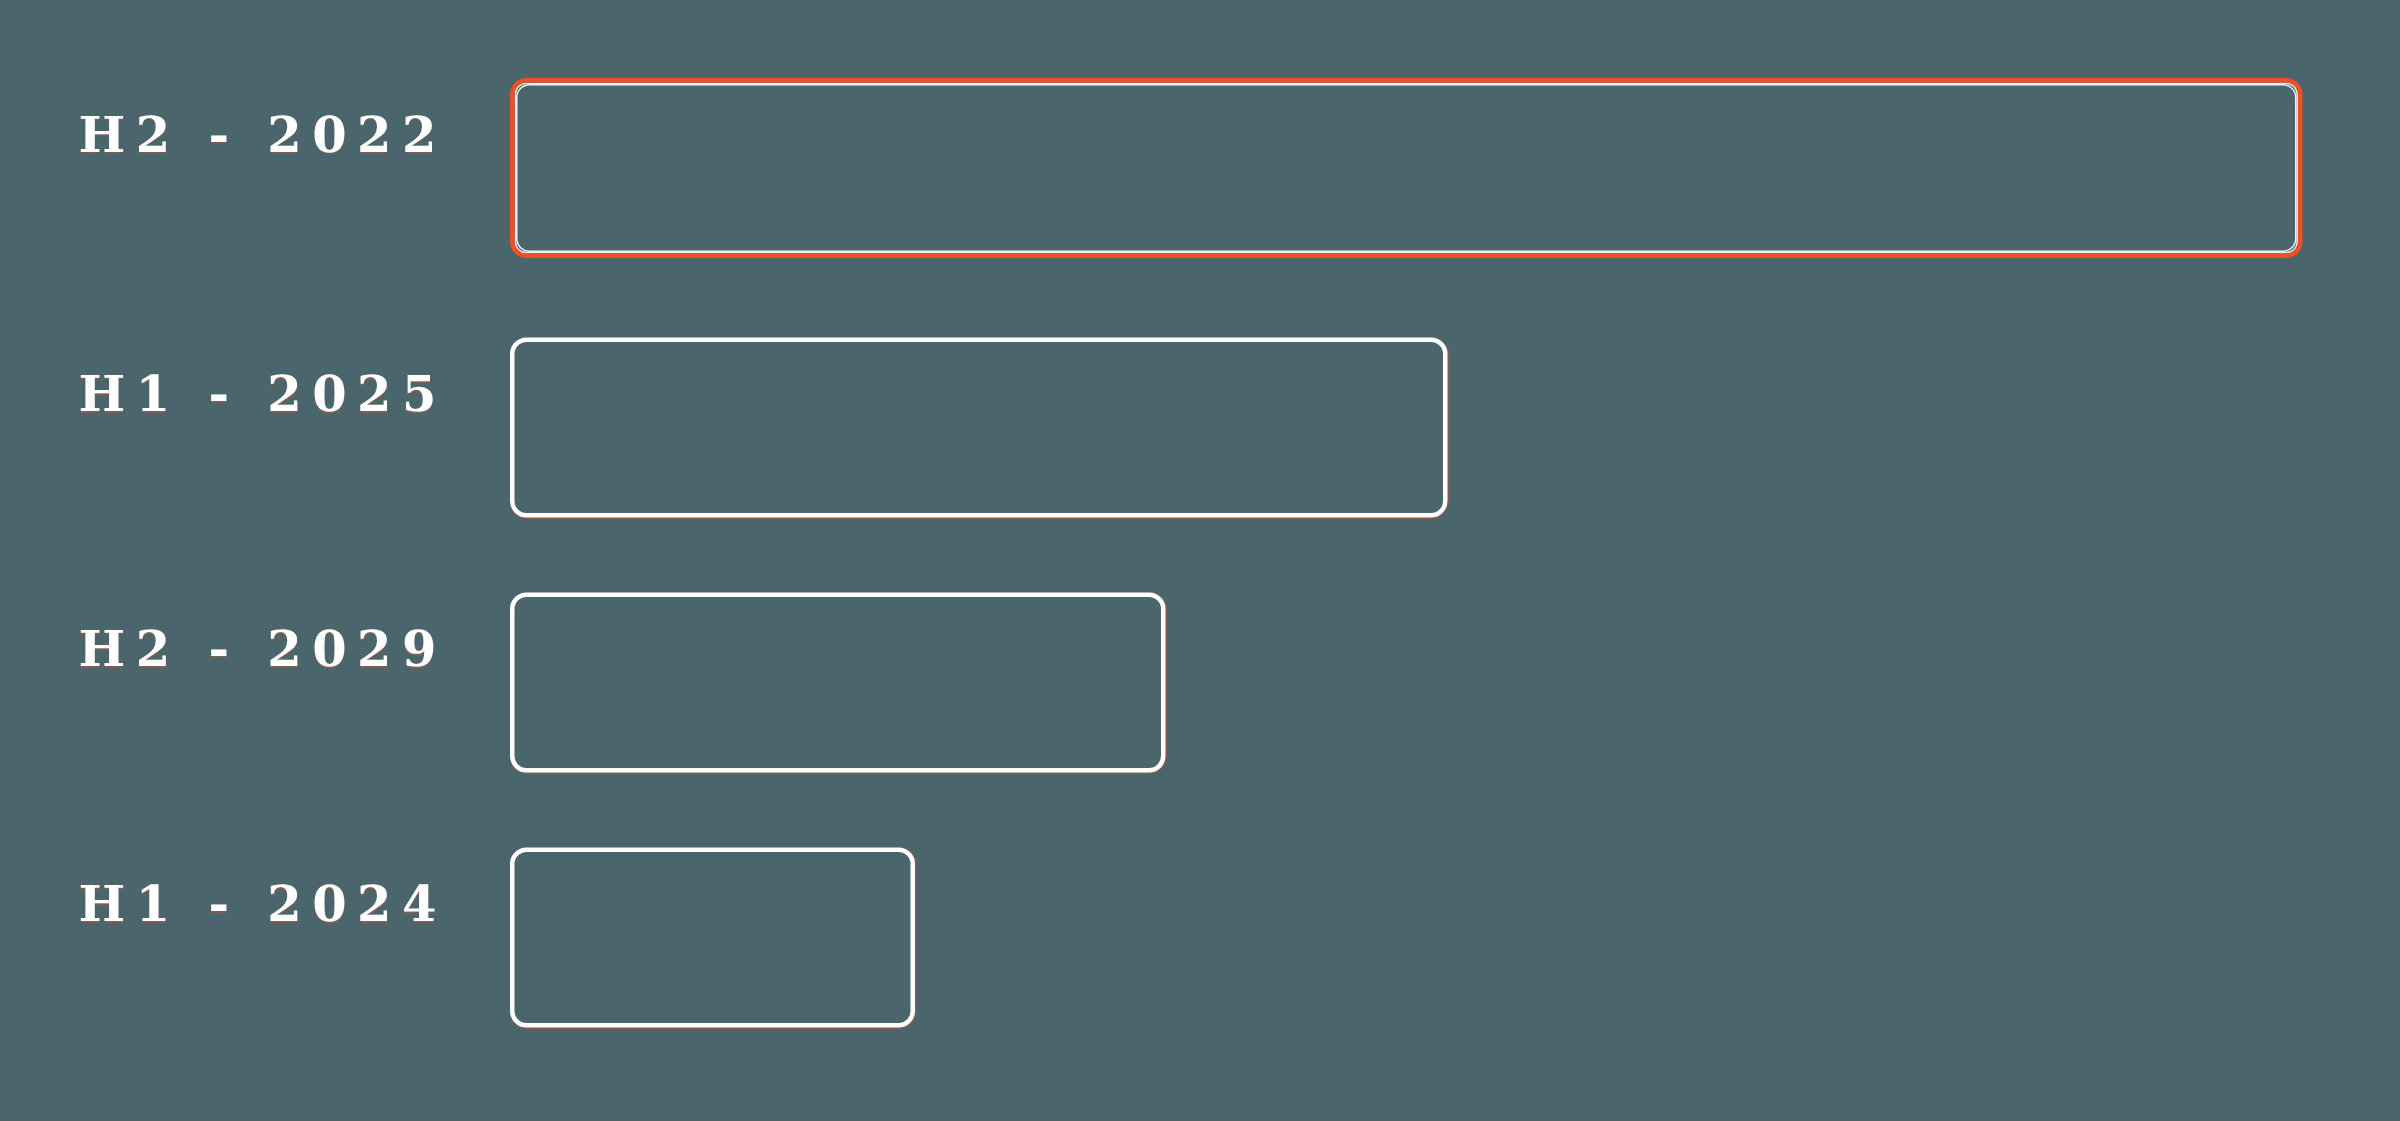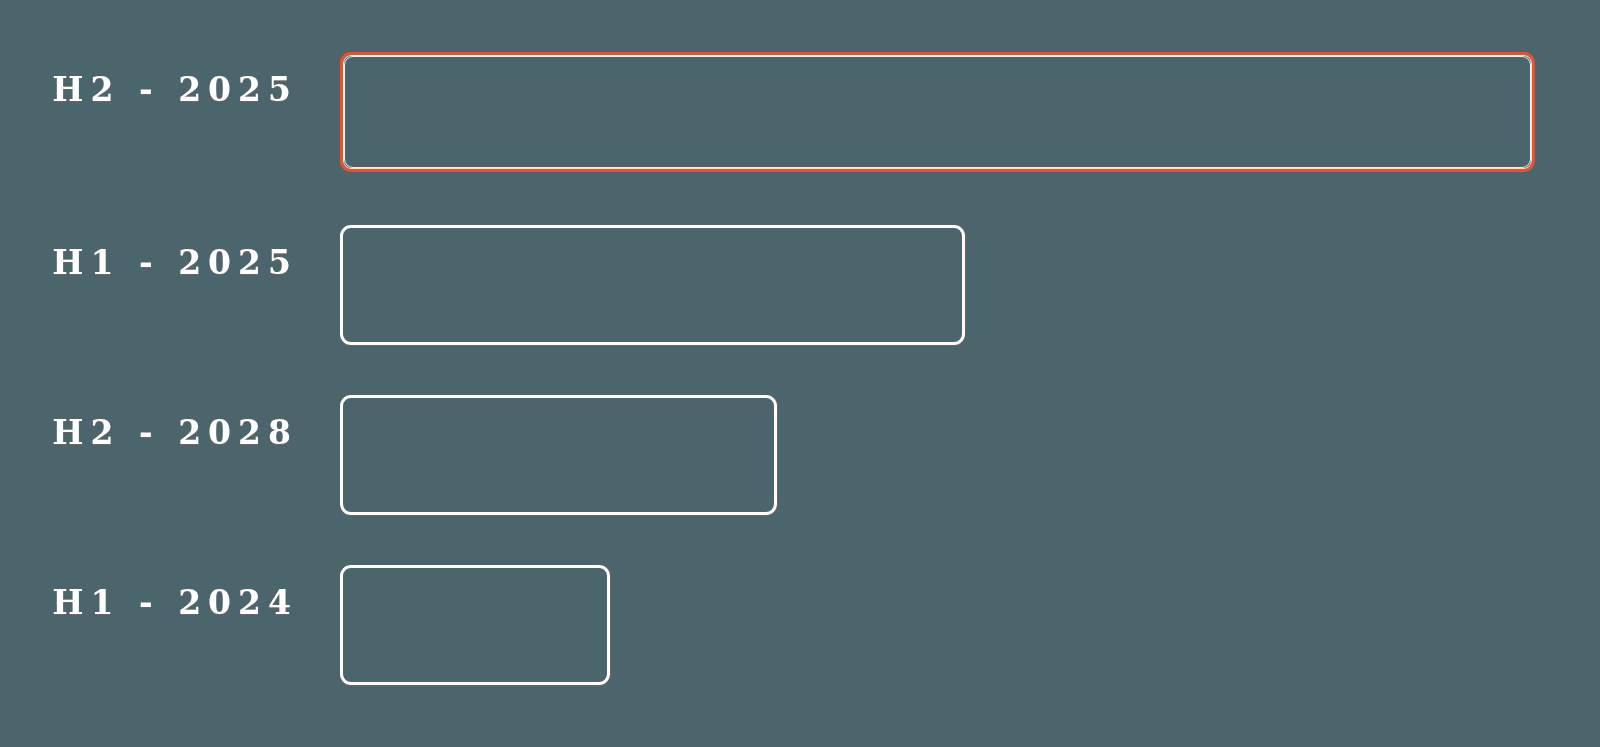--- a/index.html
+++ b/index.html
@@ -83,35 +83,35 @@
     border-radius: 9px;
     pointer-events: none;
   }
 </style>
 </head>
 <body style="background: rgb(75, 101, 109);">
 
 <div id="chart-root">
 
   <div class="bar-row" style="top:52px;">
-    <div class="bar-label">H2 - 2025</div>
+    <div class="bar-label">H2 - 2022</div>
     <div class="bar-track">
       <div class="bar-shape highlight" style="width: 1195px; border-color: rgb(240, 78, 35);"></div>
     </div>
   </div>
 
   <div class="bar-row" style="top:225px;text-decoration:underline;">
     <div class="bar-label">H1 - 2025</div>
     <div class="bar-track">
       <div class="bar-shape plain" style="width: 625px; border-color: rgb(255, 255, 255);"></div>
     </div>
   </div>
 
   <div class="bar-row" style="top:395px;">
-    <div class="bar-label">H2 - 2028</div>
+    <div class="bar-label">H2 - 2029</div>
     <div class="bar-track">
       <div class="bar-shape plain" style="width: 437px; border-color: rgb(255, 255, 255);"></div>
     </div>
   </div>
 
   <div class="bar-row" style="top:565px;text-decoration:underline;">
     <div class="bar-label">H1 - 2024</div>
     <div class="bar-track">
       <div class="bar-shape plain" style="width: 270px; border-color: rgb(255, 255, 255);"></div>
     </div>

